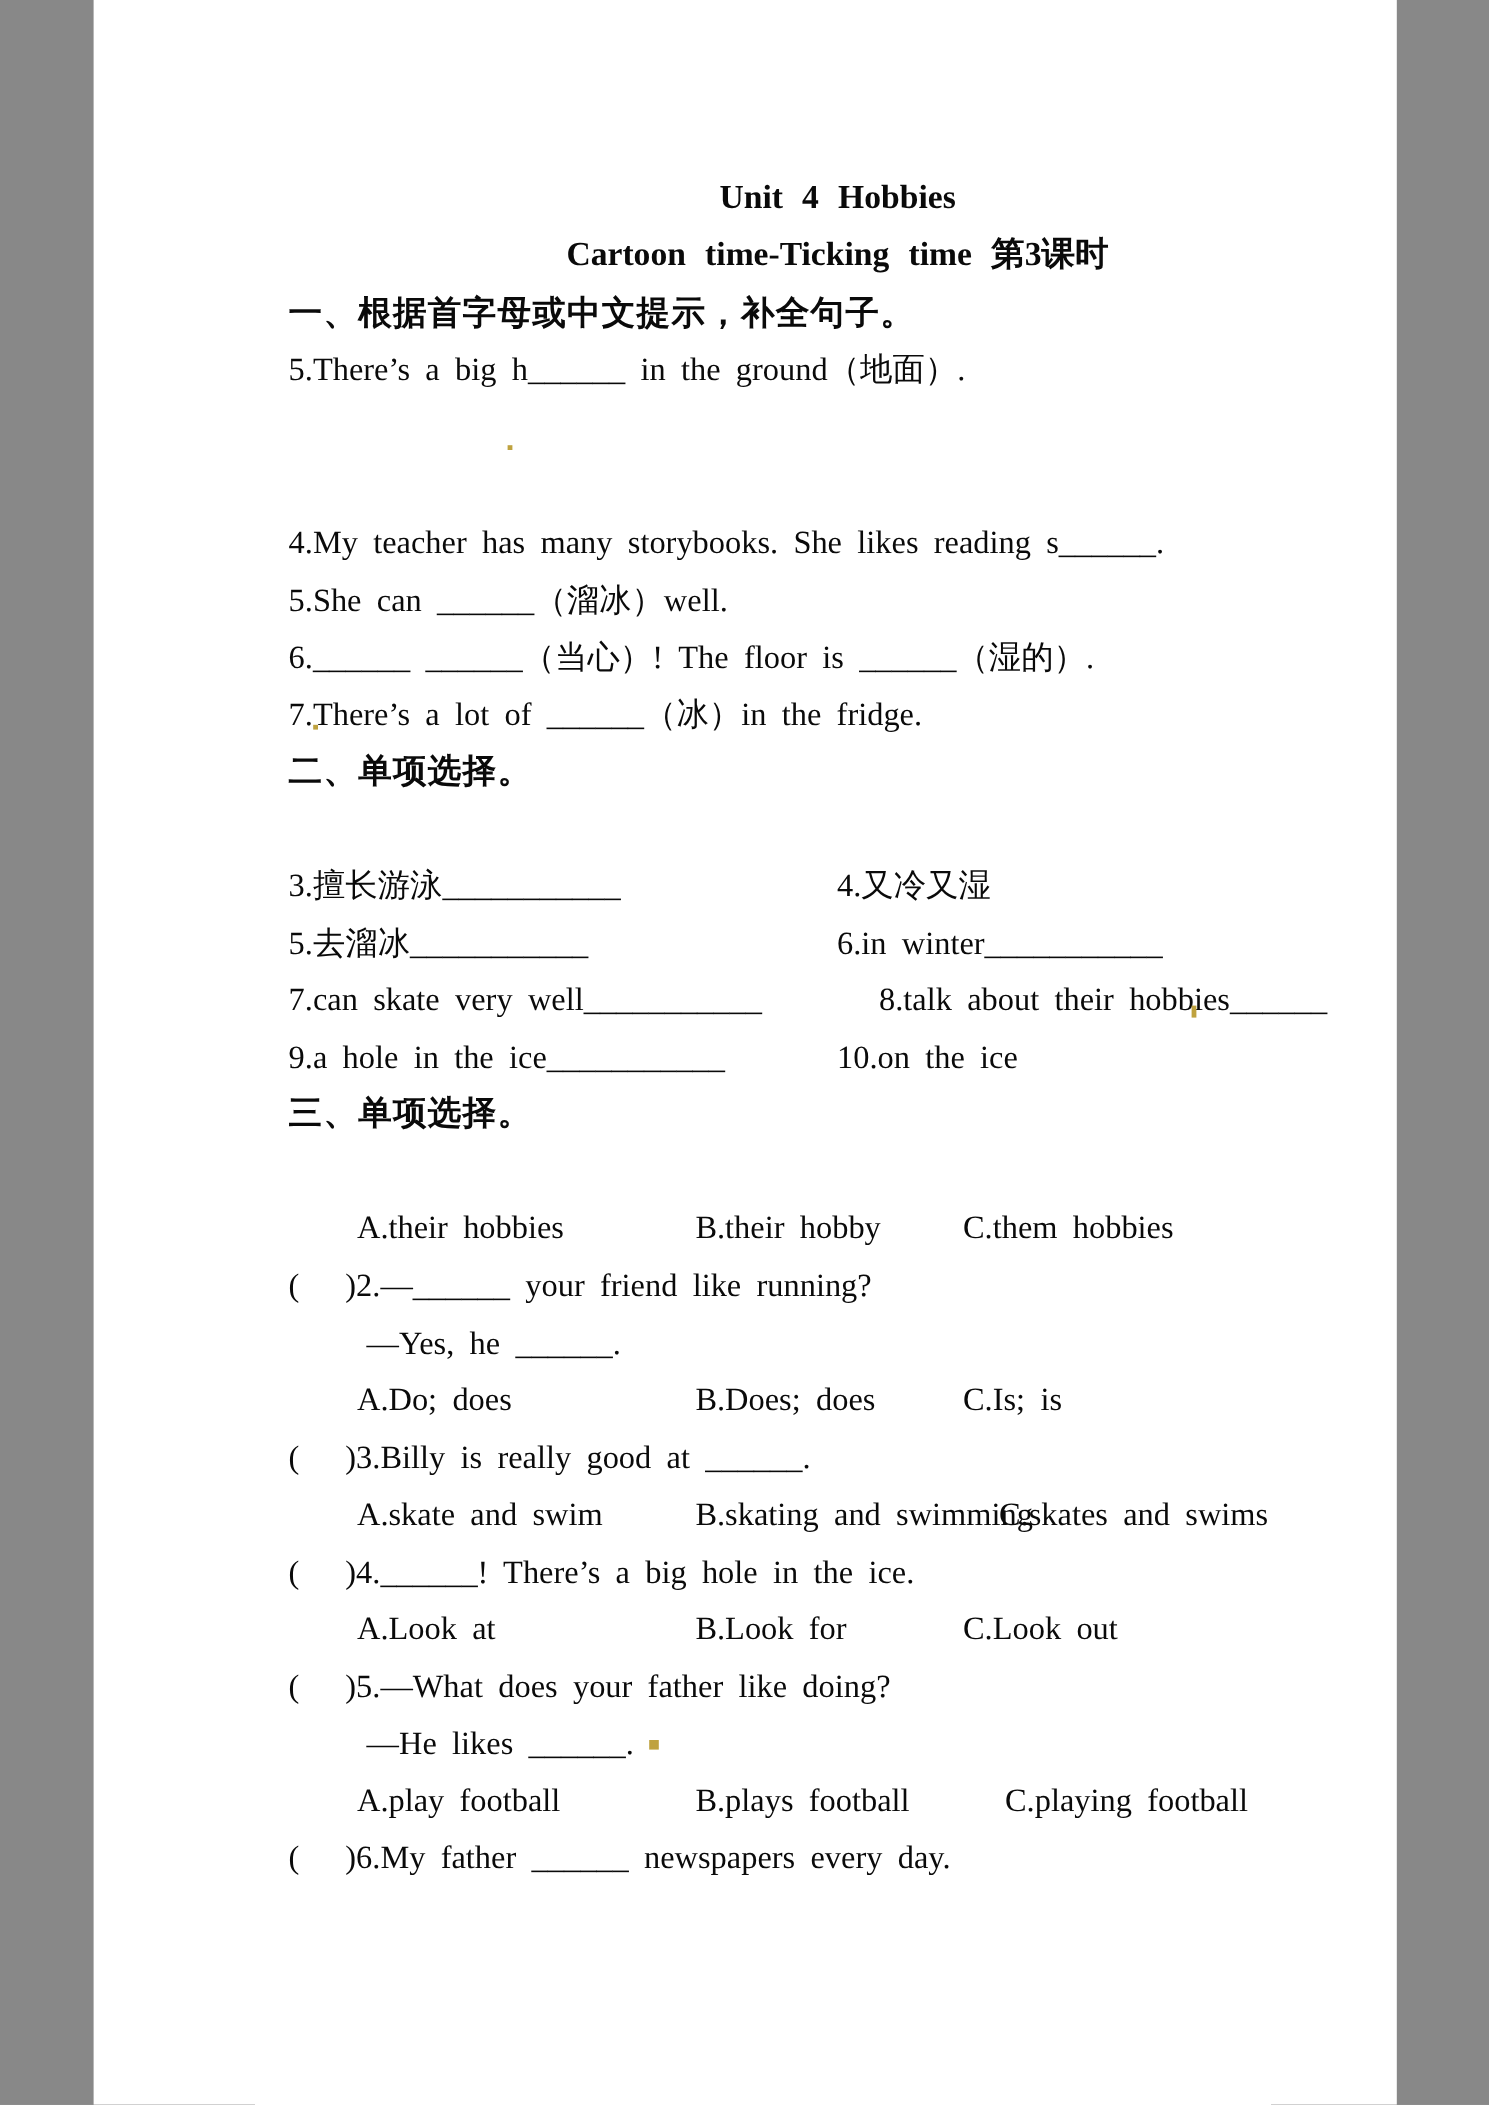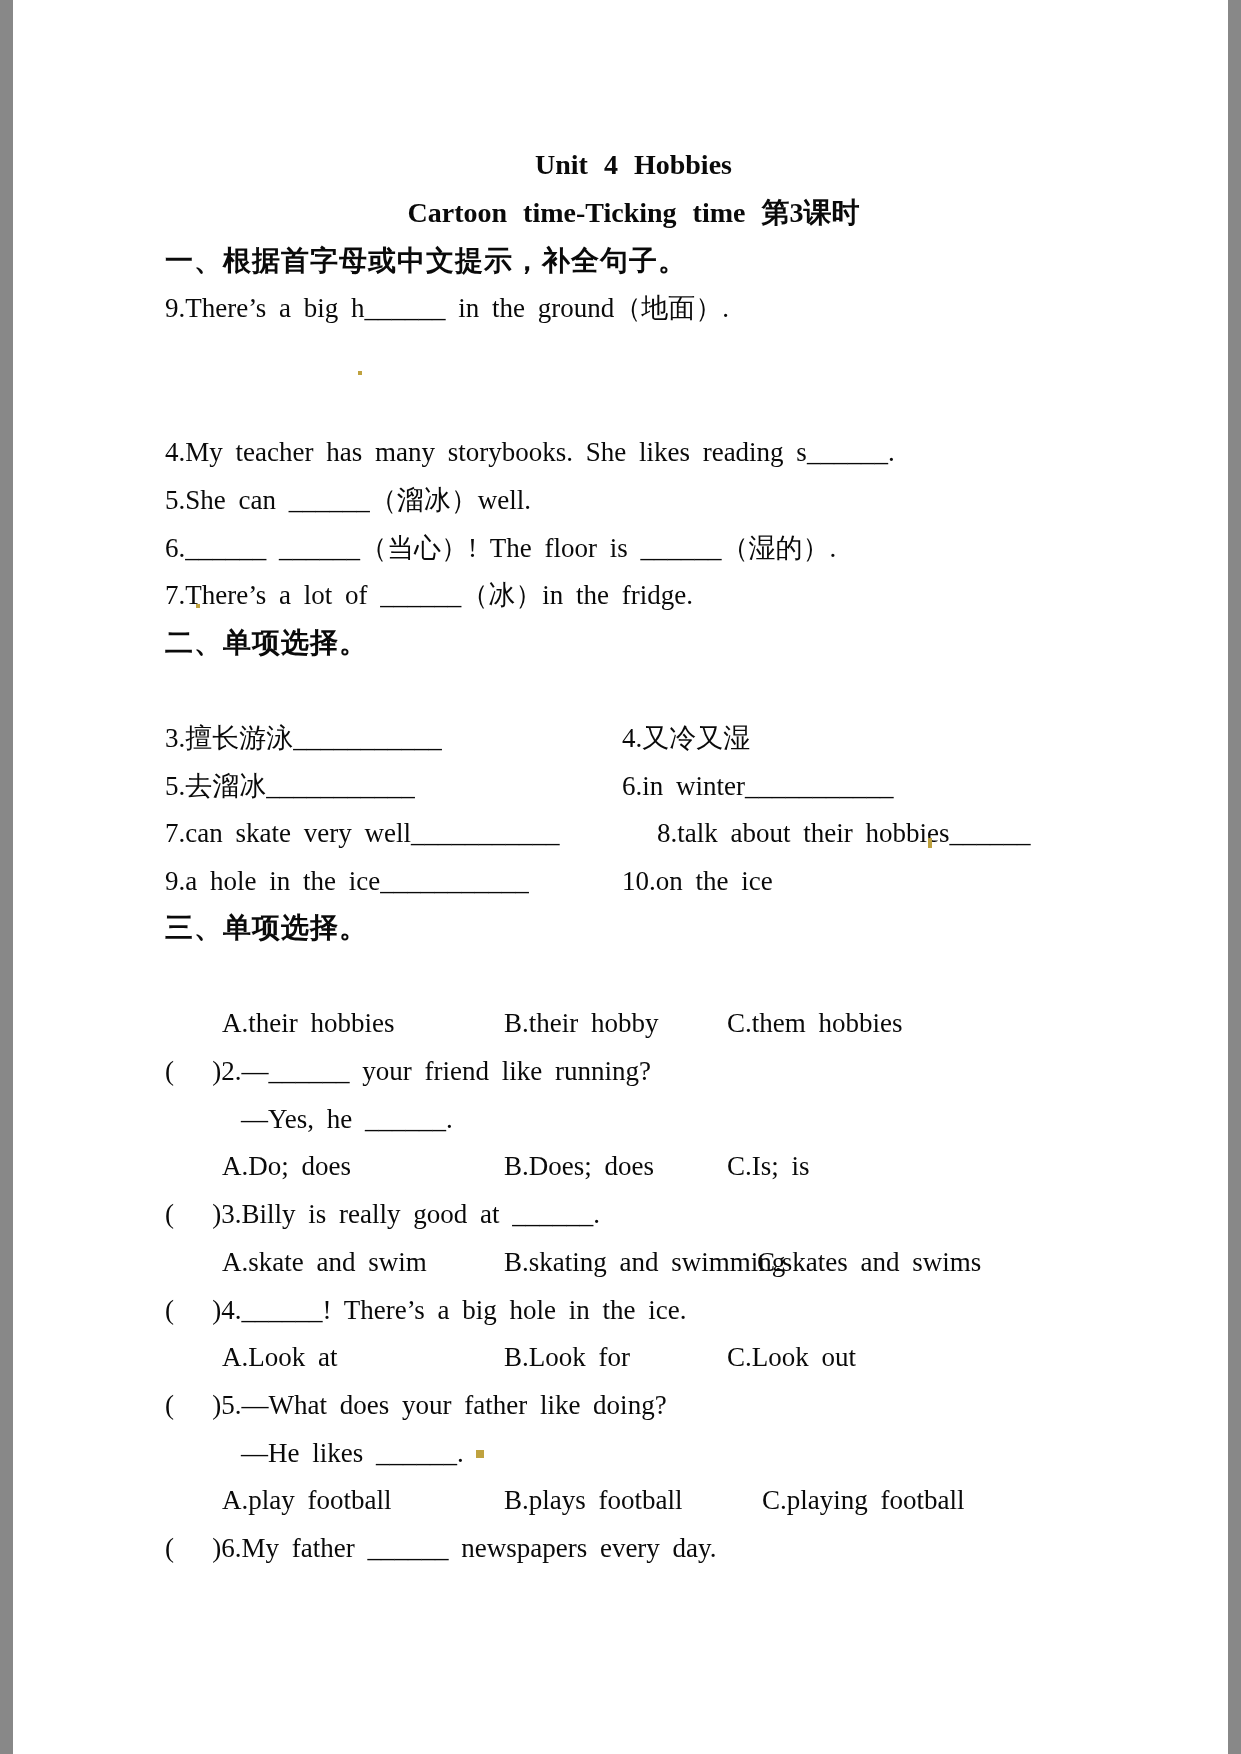--- a/index.html
+++ b/index.html
@@ -1,28 +1,28 @@
 <!DOCTYPE html>
 <html><head>
 <meta charset="utf-8">
 <style>
   html,body { margin:0; padding:0; background:#888; }
   .page {
     position:relative;
-    width:1215px; height:1754px;
+    width:1086px; height:1754px;
     margin:0 auto;
     background:#ffffff;
     font-family:"Liberation Serif", serif;
     font-size:27px;
     color:#0a0a0a;
     overflow:hidden;
   }
   .line {
     position:absolute;
-    left:152px;
+    left:163px;
     height:48px;
     line-height:48px;
     white-space:nowrap;
     word-spacing:6px;
   }
   .center {
     left:0; width:1241px; text-align:center;
     font-weight:bold; font-size:28px; word-spacing:9px;
   }
   .heading {
@@ -48,21 +48,21 @@
 </style>
 </head>
 <body>
 
 <div class="page">
 
   <div class="line center" style="top:141px">Unit 4 Hobbies</div>
   <div class="line center" style="top:189px">Cartoon time-Ticking time 第3课时</div>
 
   <div class="line heading" style="top:237px">一、根据首字母或中文提示，补全句子。</div>
-  <div class="line" style="top:284px">9.There’s a big h______ in the ground（地面）.</div>
+  <div class="line" style="top:284px">5.There’s a big h______ in the ground（地面）.</div>
   <div class="line" style="top:428px">4.My teacher has many storybooks. She likes reading s______.</div>
   <div class="line" style="top:476px">5.She can ______（溜冰）well.</div>
   <div class="line" style="top:524px">6.______ ______（当心）! The floor is ______（湿的）.</div>
   <div class="line" style="top:571px">7.There’s a lot of ______（冰）in the fridge.</div>
 
   <div class="line heading" style="top:619px">二、单项选择。</div>
   <div class="line" style="top:714px">
     <span>3.擅长游泳___________</span>
     <span class="col-right">4.又冷又湿</span>
   </div>

